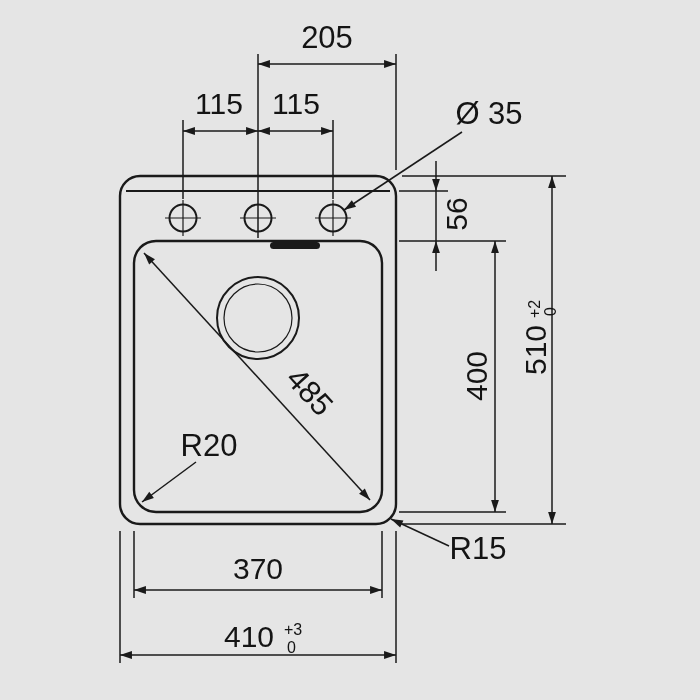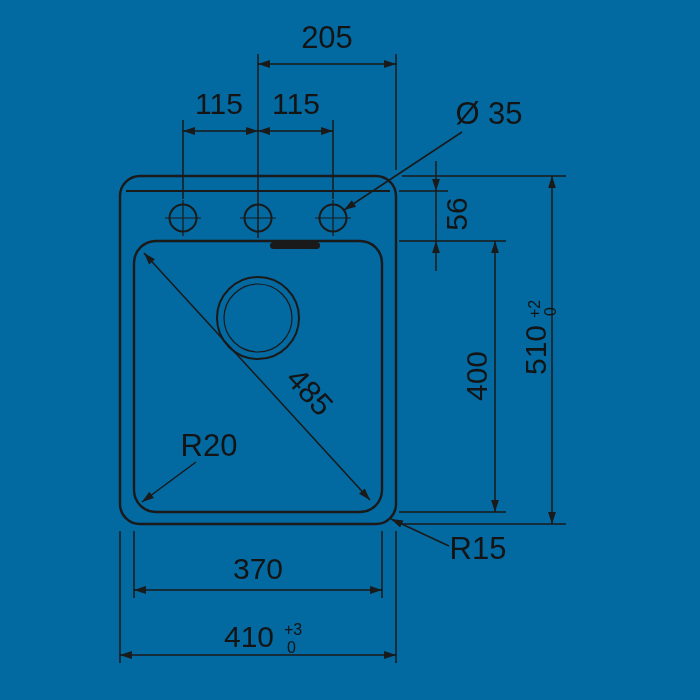--- a/index.html
+++ b/index.html
@@ -1,16 +1,16 @@
 <!DOCTYPE html>
 <html><head>
 <meta charset="utf-8">
 <style>
   html,body{margin:0;padding:0;background:#ffffff;}
-  .stage{width:700px;height:700px;background:#0369a1;position:relative;overflow:hidden;}
+  .stage{width:700px;height:700px;background:#e5e5e5;position:relative;overflow:hidden;}
   svg{display:block;}
   .heavy{fill:none;stroke:#1a1a1a;stroke-width:2.4;}
   .mid{fill:none;stroke:#1a1a1a;stroke-width:2;}
   .thin{fill:none;stroke:#1a1a1a;stroke-width:1.5;}
   .hair{fill:none;stroke:#1a1a1a;stroke-width:1.2;}
   .slot{fill:#1a1a1a;stroke:none;}
   .dim-text{font-family:"Liberation Sans","DejaVu Sans",sans-serif;fill:#141414;}
   .fs-main{font-size:30px;}
   .fs-big{font-size:31px;}
   .fs-tol{font-size:16px;}

